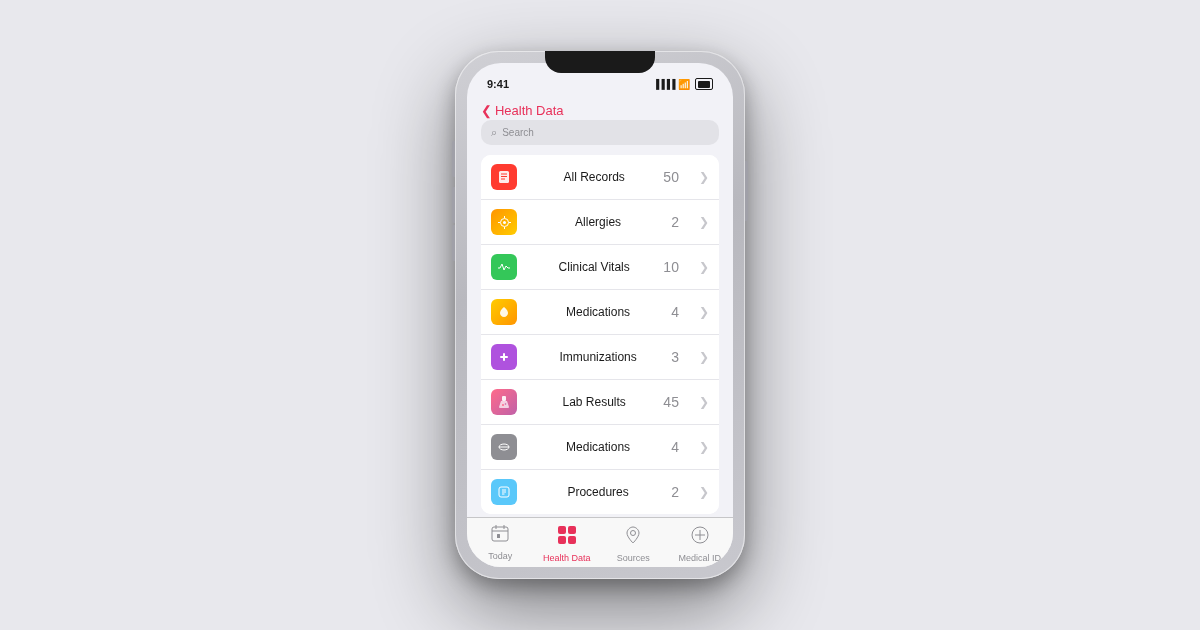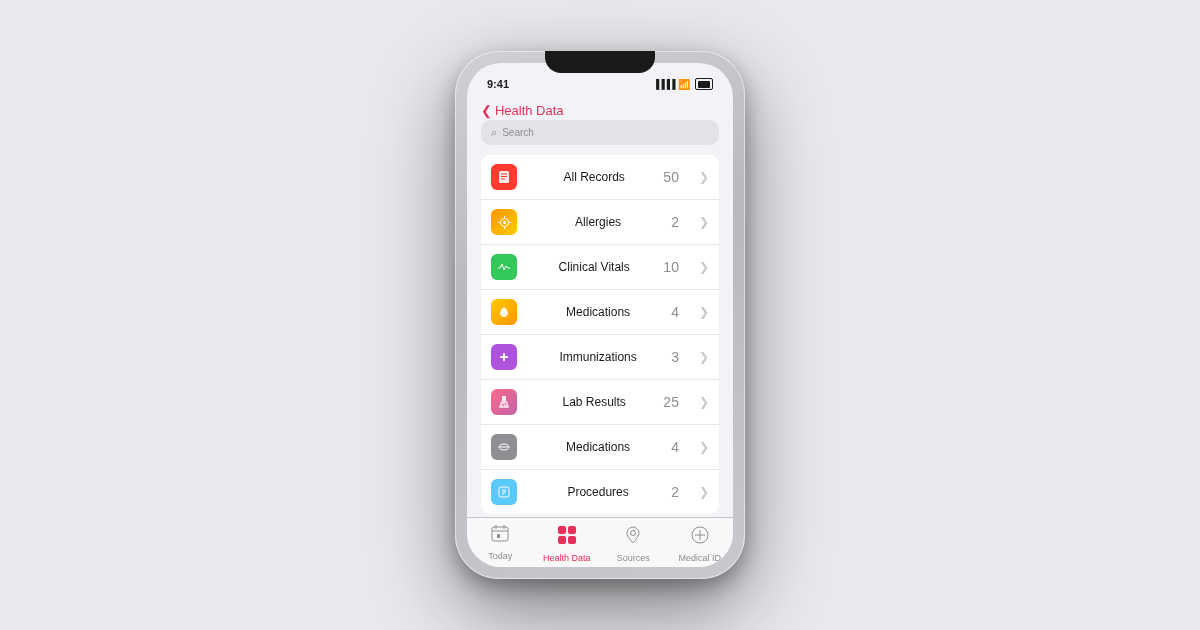--- a/index.html
+++ b/index.html
@@ -348,21 +348,21 @@
           <div class="list-item">
             <div class="item-icon" style="background: linear-gradient(135deg, #ff6b8a, #c061a8);">
               <svg width="12" height="14" viewBox="0 0 12 14" fill="none">
                 <rect x="4" y="1" width="4" height="5" rx="1" fill="white" opacity="0.9"></rect>
                 <path d="M3 6 L1 12 Q1 13 2 13 L10 13 Q11 13 11 12 L9 6Z" fill="white" opacity="0.7"></path>
                 <circle cx="5" cy="10" r="1" fill="#ff6b8a"></circle>
                 <circle cx="7.5" cy="9" r="0.8" fill="#c061a8"></circle>
               </svg>
             </div>
             <span class="item-label">Lab Results</span>
-            <span class="item-count">25</span>
+            <span class="item-count">45</span>
             <span class="item-chevron">❯</span>
           </div>
 
           <div class="list-item">
             <div class="item-icon" style="background: #8e8e93;">
               <svg width="14" height="14" viewBox="0 0 14 14" fill="none">
                 <ellipse cx="7" cy="7" rx="5" ry="3" fill="none" stroke="white" strokewidth="1.3"></ellipse>
                 <line x1="2" y1="7" x2="12" y2="7" stroke="white" strokewidth="1.3"></line>
               </svg>
             </div>

